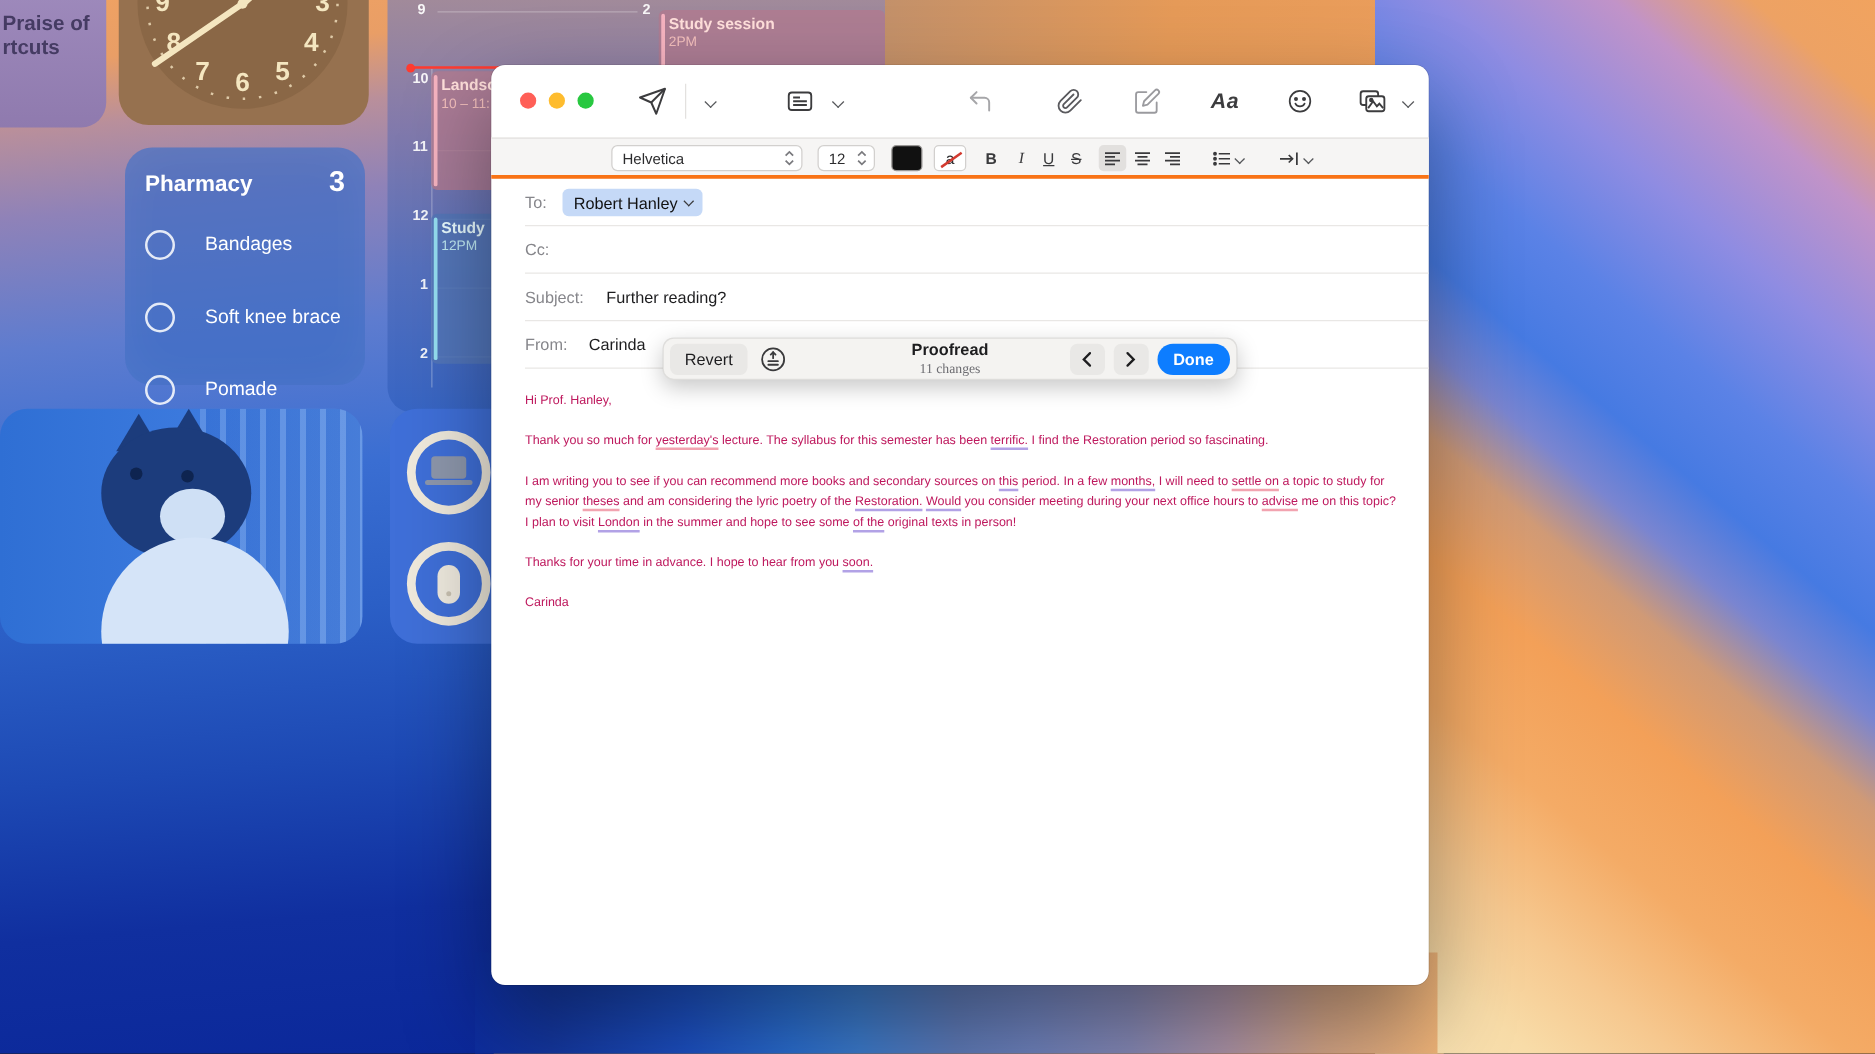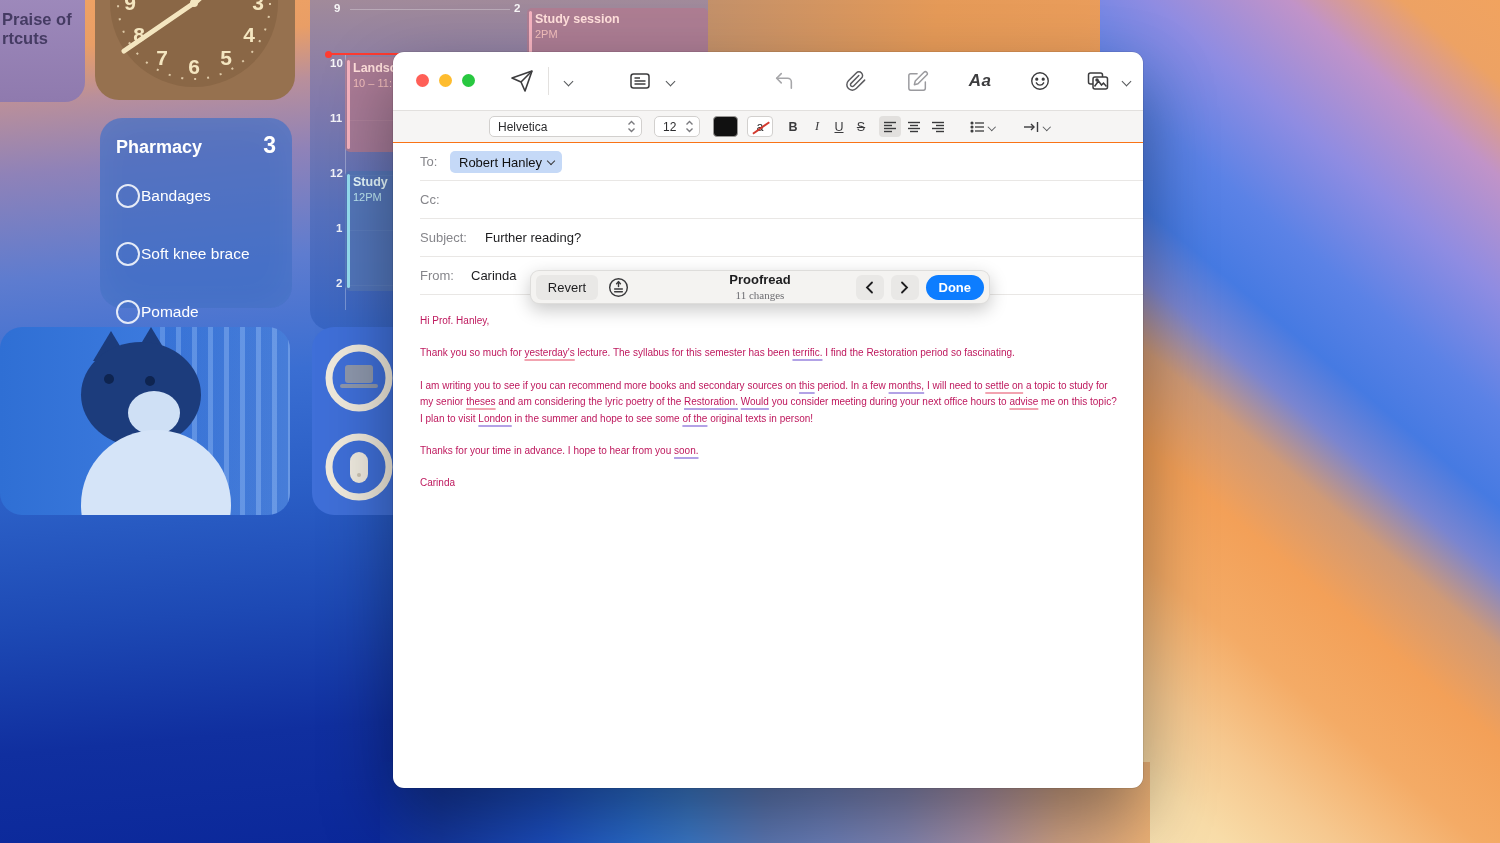--- a/index.html
+++ b/index.html
@@ -29,21 +29,21 @@
   .clock-face{position:absolute;left:15px;top:-36px;width:168px;height:168px;border-radius:50%;
     background:#8a6746;}
   .clock-num{position:absolute;transform:translate(-50%,-50%);color:#f4e6c0;
     font-size:21px;font-weight:700;}
   .pharm-widget{left:100px;top:118px;width:192px;height:190px;
     background:rgba(62,108,196,.72);box-shadow:inset 0 0 40px rgba(255,255,255,.06);
     color:#fff;padding:14px 16px;box-sizing:border-box;}
   .pharm-head{display:flex;justify-content:space-between;align-items:baseline;}
   .pharm-title{font-size:18px;font-weight:700;}
   .pharm-count{font-size:23px;font-weight:700;}
-  .pharm-row{display:flex;align-items:center;gap:1px;margin-top:25px;}
+  .pharm-row{display:flex;align-items:center;gap:24px;margin-top:25px;}
   .pharm-circle{width:20px;height:20px;border:2px solid rgba(255,255,255,.85);border-radius:50%;flex:none;}
   .pharm-label{font-size:15.5px;font-weight:500;}
   .photo-widget{left:0px;top:327px;width:290px;height:188px;overflow:hidden;
     background:linear-gradient(90deg,#2f6fd4 0%,#3c7ade 55%,#4e86e0 100%);}
   .curtain{position:absolute;right:0;top:0;width:45%;height:100%;
     background:repeating-linear-gradient(90deg,rgba(255,255,255,.16) 0 5px,rgba(20,60,160,.12) 5px 16px);}
   .cat-head{position:absolute;left:28%;top:8%;width:120px;height:105px;border-radius:50%;background:#1c3c7c;}
   .cat-ear{position:absolute;width:0;height:0;border-left:18px solid transparent;border-right:18px solid transparent;border-bottom:30px solid #1c3c7c;}
   .cat-chest{position:absolute;left:28%;top:55%;width:150px;height:150px;border-radius:50%;background:#d5e4f8;}
   .cat-face{position:absolute;left:44%;top:34%;width:52px;height:44px;border-radius:50%;background:#cfe0f5;}
@@ -74,21 +74,21 @@
   
   .window{left:393px;top:52px;width:750px;height:736px;background:#fff;border-radius:11px;
     box-shadow:0 30px 70px rgba(0,0,0,.38),0 0 0 .5px rgba(0,0,0,.15);z-index:10;}
   .tl{position:absolute;top:22px;width:13px;height:13px;border-radius:50%;}
   .toolbar-ic{position:absolute;top:14px;width:30px;height:30px;display:flex;align-items:center;justify-content:center;color:#3e3e40;font-style:italic;}
   .chv{display:inline-block;width:6px;height:6px;border-right:1.6px solid #55575a;border-bottom:1.6px solid #55575a;transform:rotate(45deg);}
   .tb-divider{position:absolute;left:155px;top:15px;width:1px;height:28px;background:#e3e1df;}
   .aa{font-size:17px;font-weight:600;color:#3c3c3e;letter-spacing:.5px;}
 
   .fmt{position:absolute;left:0;top:58px;width:750px;height:33px;background:#f6f5f4;
-    border-top:1px solid #e2e0de;border-bottom:1px solid #f97316;box-sizing:border-box;}
+    border-top:1px solid #e2e0de;border-bottom:3px solid #f97316;box-sizing:border-box;}
   .fmt .ctl{position:absolute;top:5px;height:21px;box-sizing:border-box;}
   .select{background:#fff;border:1px solid #d2d0ce;border-radius:5px;display:flex;align-items:center;
     font-size:12px;color:#2c2c2e;padding:0 4px 0 8px;justify-content:space-between;}
   .swatch{width:25px;height:21px;background:#111;border-radius:4px;border:1px solid #9a9896;}
   .hl-btn{width:26px;height:21px;background:#fff;border:1px solid #d2d0ce;border-radius:4px;
     display:flex;align-items:center;justify-content:center;font-size:12.5px;color:#2c2c2e;position:relative;overflow:hidden;}
   .hl-btn::after{content:"";position:absolute;left:3px;top:9.5px;width:20px;height:1.6px;background:#d33a2f;transform:rotate(-35deg);}
   .fmt-b{width:20px;display:flex;align-items:center;justify-content:center;font-size:12.5px;color:#3a3a3c;}
   .alignsel{background:#e2e0de;border-radius:4px;}
 

